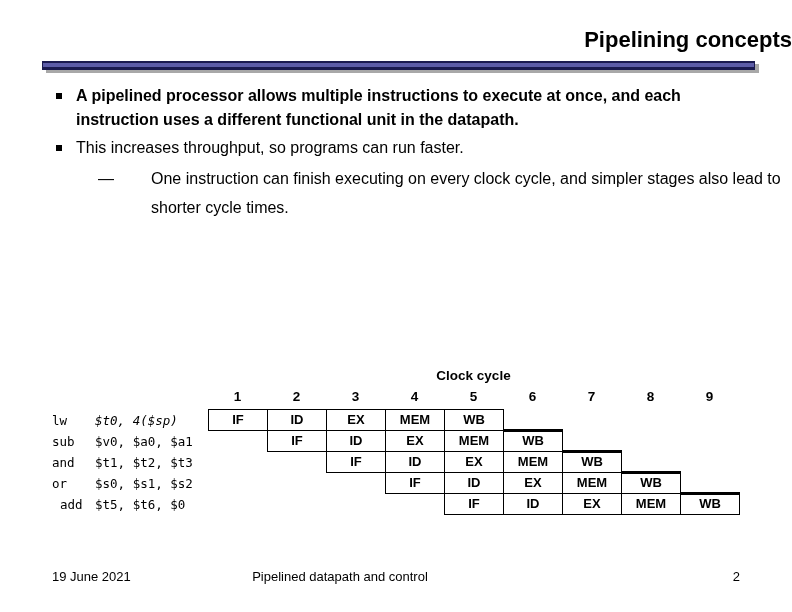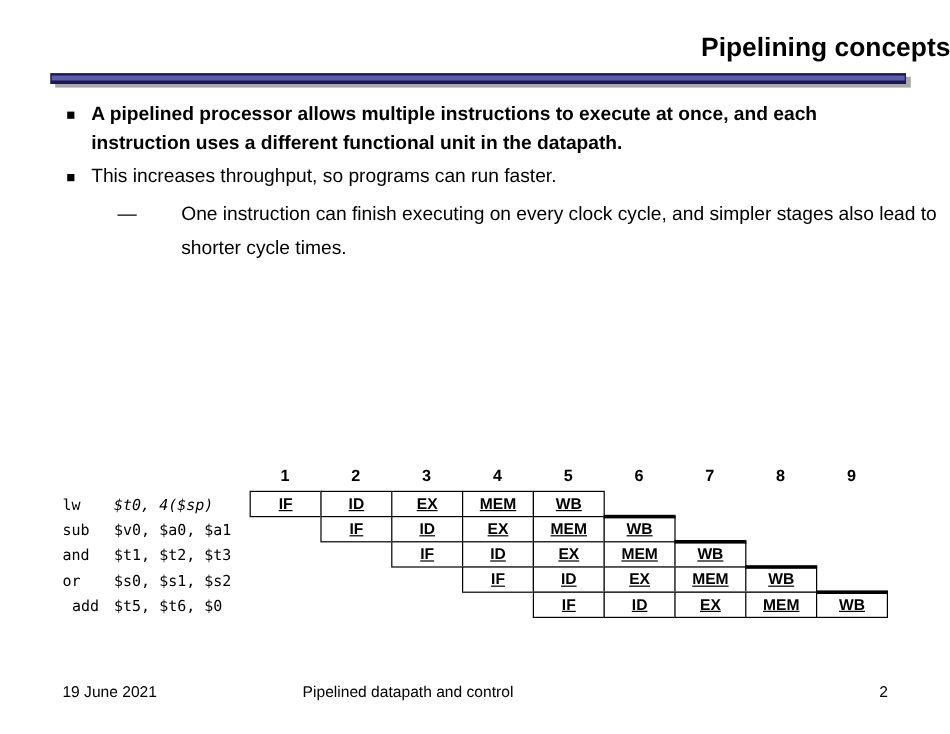--- a/index.html
+++ b/index.html
@@ -35,21 +35,20 @@
     font-size:13.5px;font-weight:bold;
   }
   .cycle-num{
     position:absolute;top:389px;width:59px;text-align:center;
     font-size:13.5px;font-weight:bold;
   }
   .stage-cell{
     position:absolute;box-sizing:border-box;border:1px solid #000;background:#fff;
     width:60px;height:22px;text-align:center;font-size:13px;font-weight:bold;
     line-height:20px;
-    text-decoration:underline;
   }
   .step-edge{position:absolute;height:3px;background:#000;width:60px;}
   .instr{position:absolute;font-family:"DejaVu Sans Mono",monospace;font-size:12.5px;line-height:16px;}
   
   .footer-date{position:absolute;left:52px;top:569px;font-size:13px;}
   .footer-title{position:absolute;left:0;top:569px;width:680px;text-align:center;font-size:13px;}
   .footer-page{position:absolute;right:52px;top:569px;font-size:13px;}
 </style>
 </head>
 <body>
@@ -60,20 +59,21 @@
 <div class="sq-marker m1"></div>
 <div class="bullet-text b1">A pipelined processor allows multiple instructions to execute at once, and each instruction uses a different functional unit in the datapath.</div>
 
 <div class="sq-marker m2"></div>
 <div class="bullet-text b2">This increases throughput, so programs can run faster.</div>
 
 <div class="dash-marker">—</div>
 <div class="bullet-text b3">One instruction can finish executing on every clock cycle, and simpler stages also lead to shorter cycle times.</div>
 
 <div id="figure">
+  <div class="clock-label">Clock cycle</div>
 <div class="cycle-num" style="left: 208px;">1</div>
     <div class="cycle-num" style="left: 267px;">2</div>
     <div class="cycle-num" style="left: 326px;">3</div>
     <div class="cycle-num" style="left: 385px;">4</div>
     <div class="cycle-num" style="left: 444px;">5</div>
     <div class="cycle-num" style="left: 503px;">6</div>
     <div class="cycle-num" style="left: 562px;">7</div>
     <div class="cycle-num" style="left: 621px;">8</div>
     <div class="cycle-num" style="left: 680px;">9</div>
     <div class="instr" style="left: 52px; top: 413px;">lw</div>

